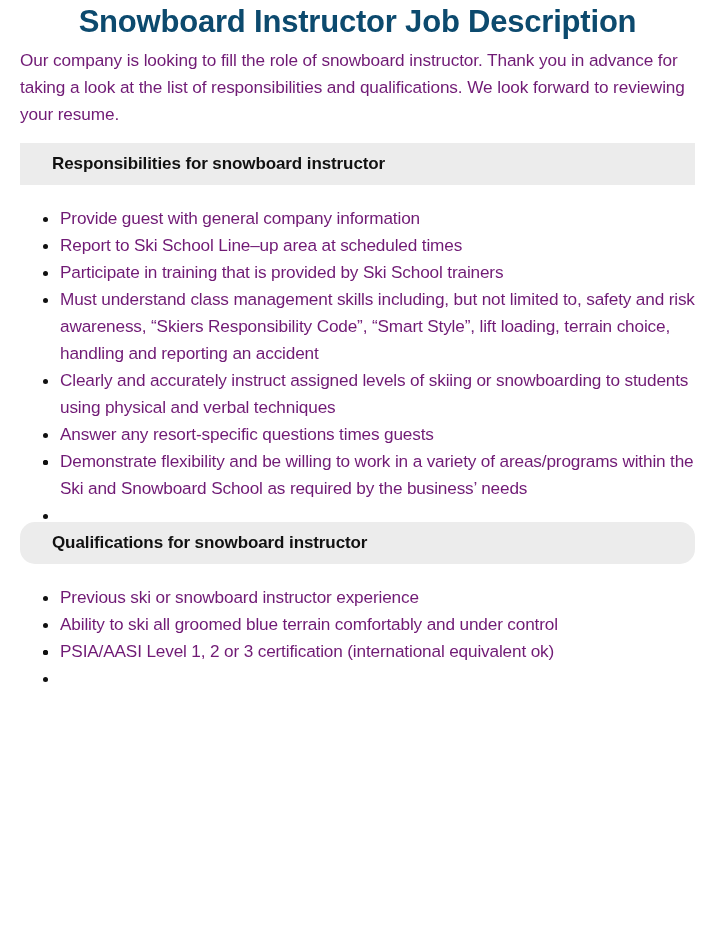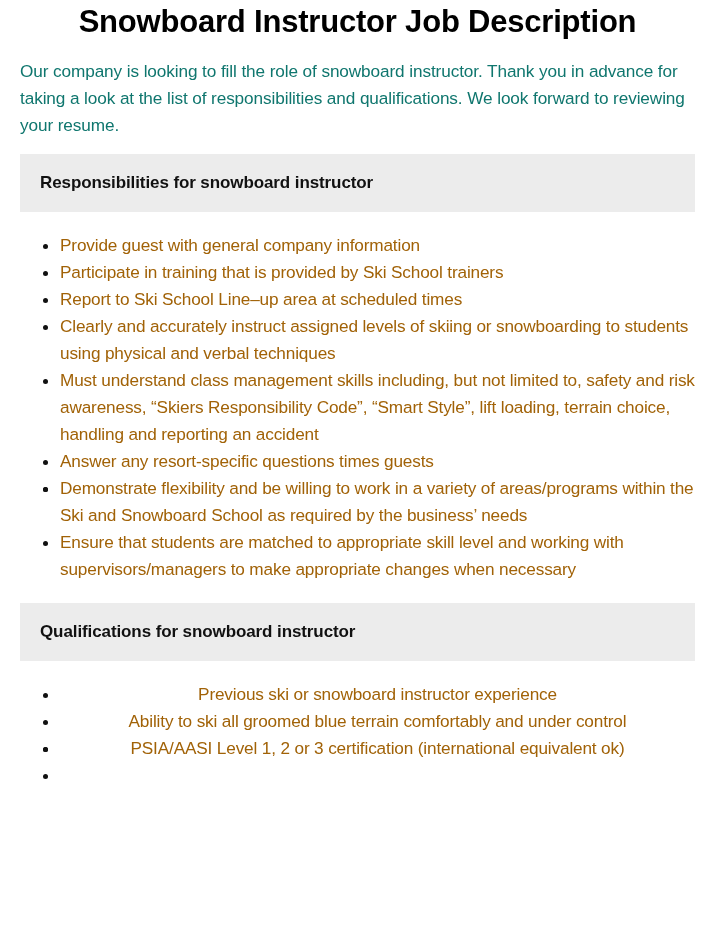--- a/index.html
+++ b/index.html
@@ -19,56 +19,56 @@
     }
     h1.title {
       margin: 0;
       padding-top: 2px;
       height: 44px;
       text-align: center;
       font-size: 31px;
       font-weight: bold;
       line-height: 40px;
       letter-spacing: -0.2px;
-      color: #000000;
+      color: #0c4a6e;
     }
     p.intro {
-      margin: 12px 0 0 0;
+      margin: 1px 0 0 0;
       font-size: 17.2px;
       line-height: 27px;
-      color: #0f766e;
+      color: #701a75;
       letter-spacing: -0.1px;
     }
     .section-header {
       background: #ececec;
-      height: 58px;
+      height: 42px;
       box-sizing: border-box;
-      padding: 0 20px;
+      padding: 0 32px;
       display: flex;
       align-items: center;
       font-size: 17px;
       font-weight: bold;
       color: #111;
       letter-spacing: -0.1px;
     }
     .resp-header { margin-top: 15px; }
-    .qual-header { margin-top: 20px; }
+    .qual-header { margin-top: 20px; border-radius: 15px; }
     ul.items {
       list-style: none;
       margin: 0;
       padding: 0 0 0 20px;
     }
     ul.resp-list { margin-top: 20px; }
-    ul.qual-list { margin-top: 20px; text-align: center; }
+    ul.qual-list { margin-top: 20px; }
     ul.items li {
       position: relative;
       padding-left: 20px;
       font-size: 17.2px;
       line-height: 27px;
-      color: #a16207;
+      color: #701a75;
       letter-spacing: -0.15px;
     }
     ul.items li .bullet {
       position: absolute;
       left: 3px;
       top: 12px;
       width: 5px;
       height: 5px;
       border-radius: 50%;
       background: #111;
@@ -77,28 +77,28 @@
 </head>
 <body>
 
 <div class="page">
   <h1 class="title">Snowboard Instructor Job Description</h1>
   <p class="intro">Our company is looking to fill the role of snowboard instructor. Thank you in advance for taking a look at the list of responsibilities and qualifications. We look forward to reviewing your resume.</p>
 
   <div class="section-header resp-header">Responsibilities for snowboard instructor</div>
   <ul class="items resp-list">
     <li><span class="bullet"></span><span>Provide guest with general company information</span></li>
+    <li><span class="bullet"></span><span>Report to Ski School Line–up area at scheduled times</span></li>
     <li><span class="bullet"></span><span>Participate in training that is provided by Ski School trainers</span></li>
-    <li><span class="bullet"></span><span>Report to Ski School Line–up area at scheduled times</span></li>
+    <li><span class="bullet"></span><span>Must understand class management skills including, but not limited to, safety and risk awareness, “Skiers Responsibility Code”, “Smart Style”, lift loading, terrain choice, handling and reporting an accident</span></li>
     <li><span class="bullet"></span><span>Clearly and accurately instruct assigned levels of skiing or snowboarding to students using physical and verbal techniques</span></li>
-    <li><span class="bullet"></span><span>Must understand class management skills including, but not limited to, safety and risk awareness, “Skiers Responsibility Code”, “Smart Style”, lift loading, terrain choice, handling and reporting an accident</span></li>
     <li><span class="bullet"></span><span>Answer any resort-specific questions times guests</span></li>
     <li><span class="bullet"></span></li>
     <li><span class="bullet"></span><span>Demonstrate flexibility and be willing to work in a variety of areas/programs within the Ski and Snowboard School as required by the business’ needs</span></li>
-    <li><span class="bullet"></span><span>Ensure that students are matched to appropriate skill level and working with supervisors/managers to make appropriate changes when necessary</span></li>
+    <li><span class="bullet"></span></li>
   </ul>
 
   <div class="section-header qual-header">Qualifications for snowboard instructor</div>
   <ul class="items qual-list">
     <li><span class="bullet"></span><span>Previous ski or snowboard instructor experience</span></li>
     <li><span class="bullet"></span><span>Ability to ski all groomed blue terrain comfortably and under control</span></li>
     <li><span class="bullet"></span></li>
     <li><span class="bullet"></span><span>PSIA/AASI Level 1, 2 or 3 certification (international equivalent ok)</span></li>
     <li><span class="bullet"></span></li>
   </ul>

